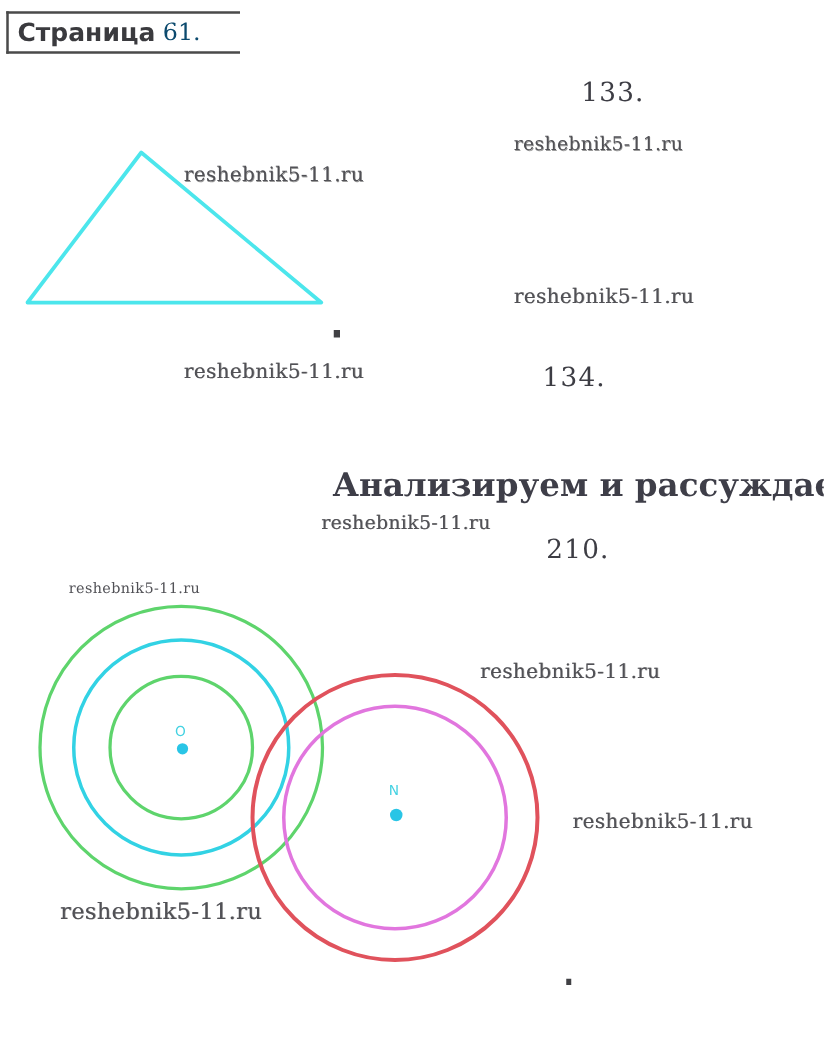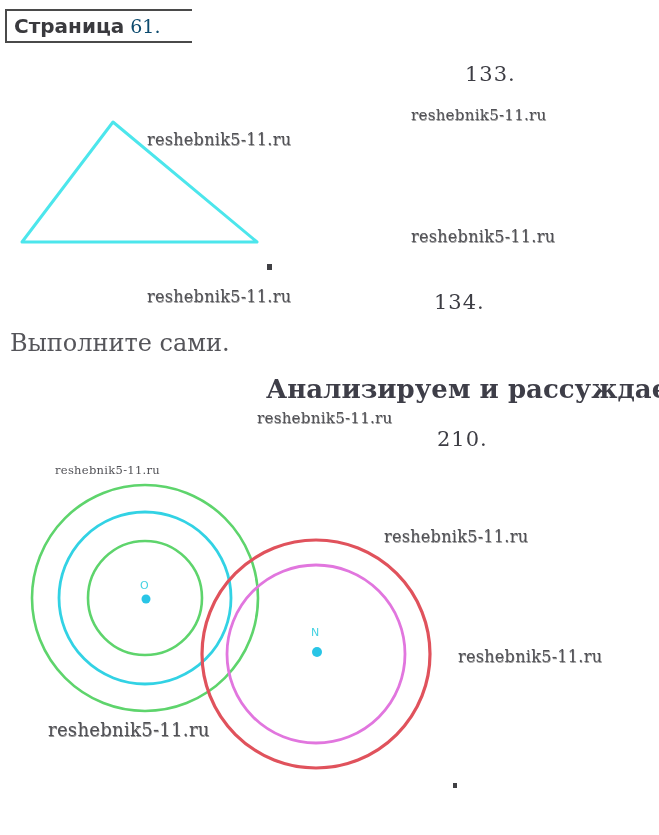--- a/index.html
+++ b/index.html
@@ -77,21 +77,20 @@
   <div class="abs wm" style="left:147px; top:130px;">reshebnik5-11.ru</div>
 
   <div class="abs wm" style="left:411px; top:227px;">reshebnik5-11.ru</div>
 
   <div class="tiny-dot" style="left:267px; top:264px; width:5px; height:6px;"></div>
 
   <div class="abs wm" style="left:147px; top:287px;">reshebnik5-11.ru</div>
 
   <div class="abs task-num" style="left:434px; top:290px;text-align:right;">134.</div>
 
-  <div class="abs do-yourself" style="left:10px; top:329px;">Выполните сами.</div>
 
   <div class="abs section-heading" style="left:266px; top:374px;">Анализируем и рассуждаем</div>
 
   <div class="abs wm" style="left:257px; top:409px; font-size:15px;">reshebnik5-11.ru</div>
 
   <div class="abs task-num" style="left:437px; top:427px;">210.</div>
 
   <div class="abs wm small" style="left:55px; top:463px;">reshebnik5-11.ru</div>
 
   <div class="abs fig-label" style="left:140px; top:579px;">O</div>

